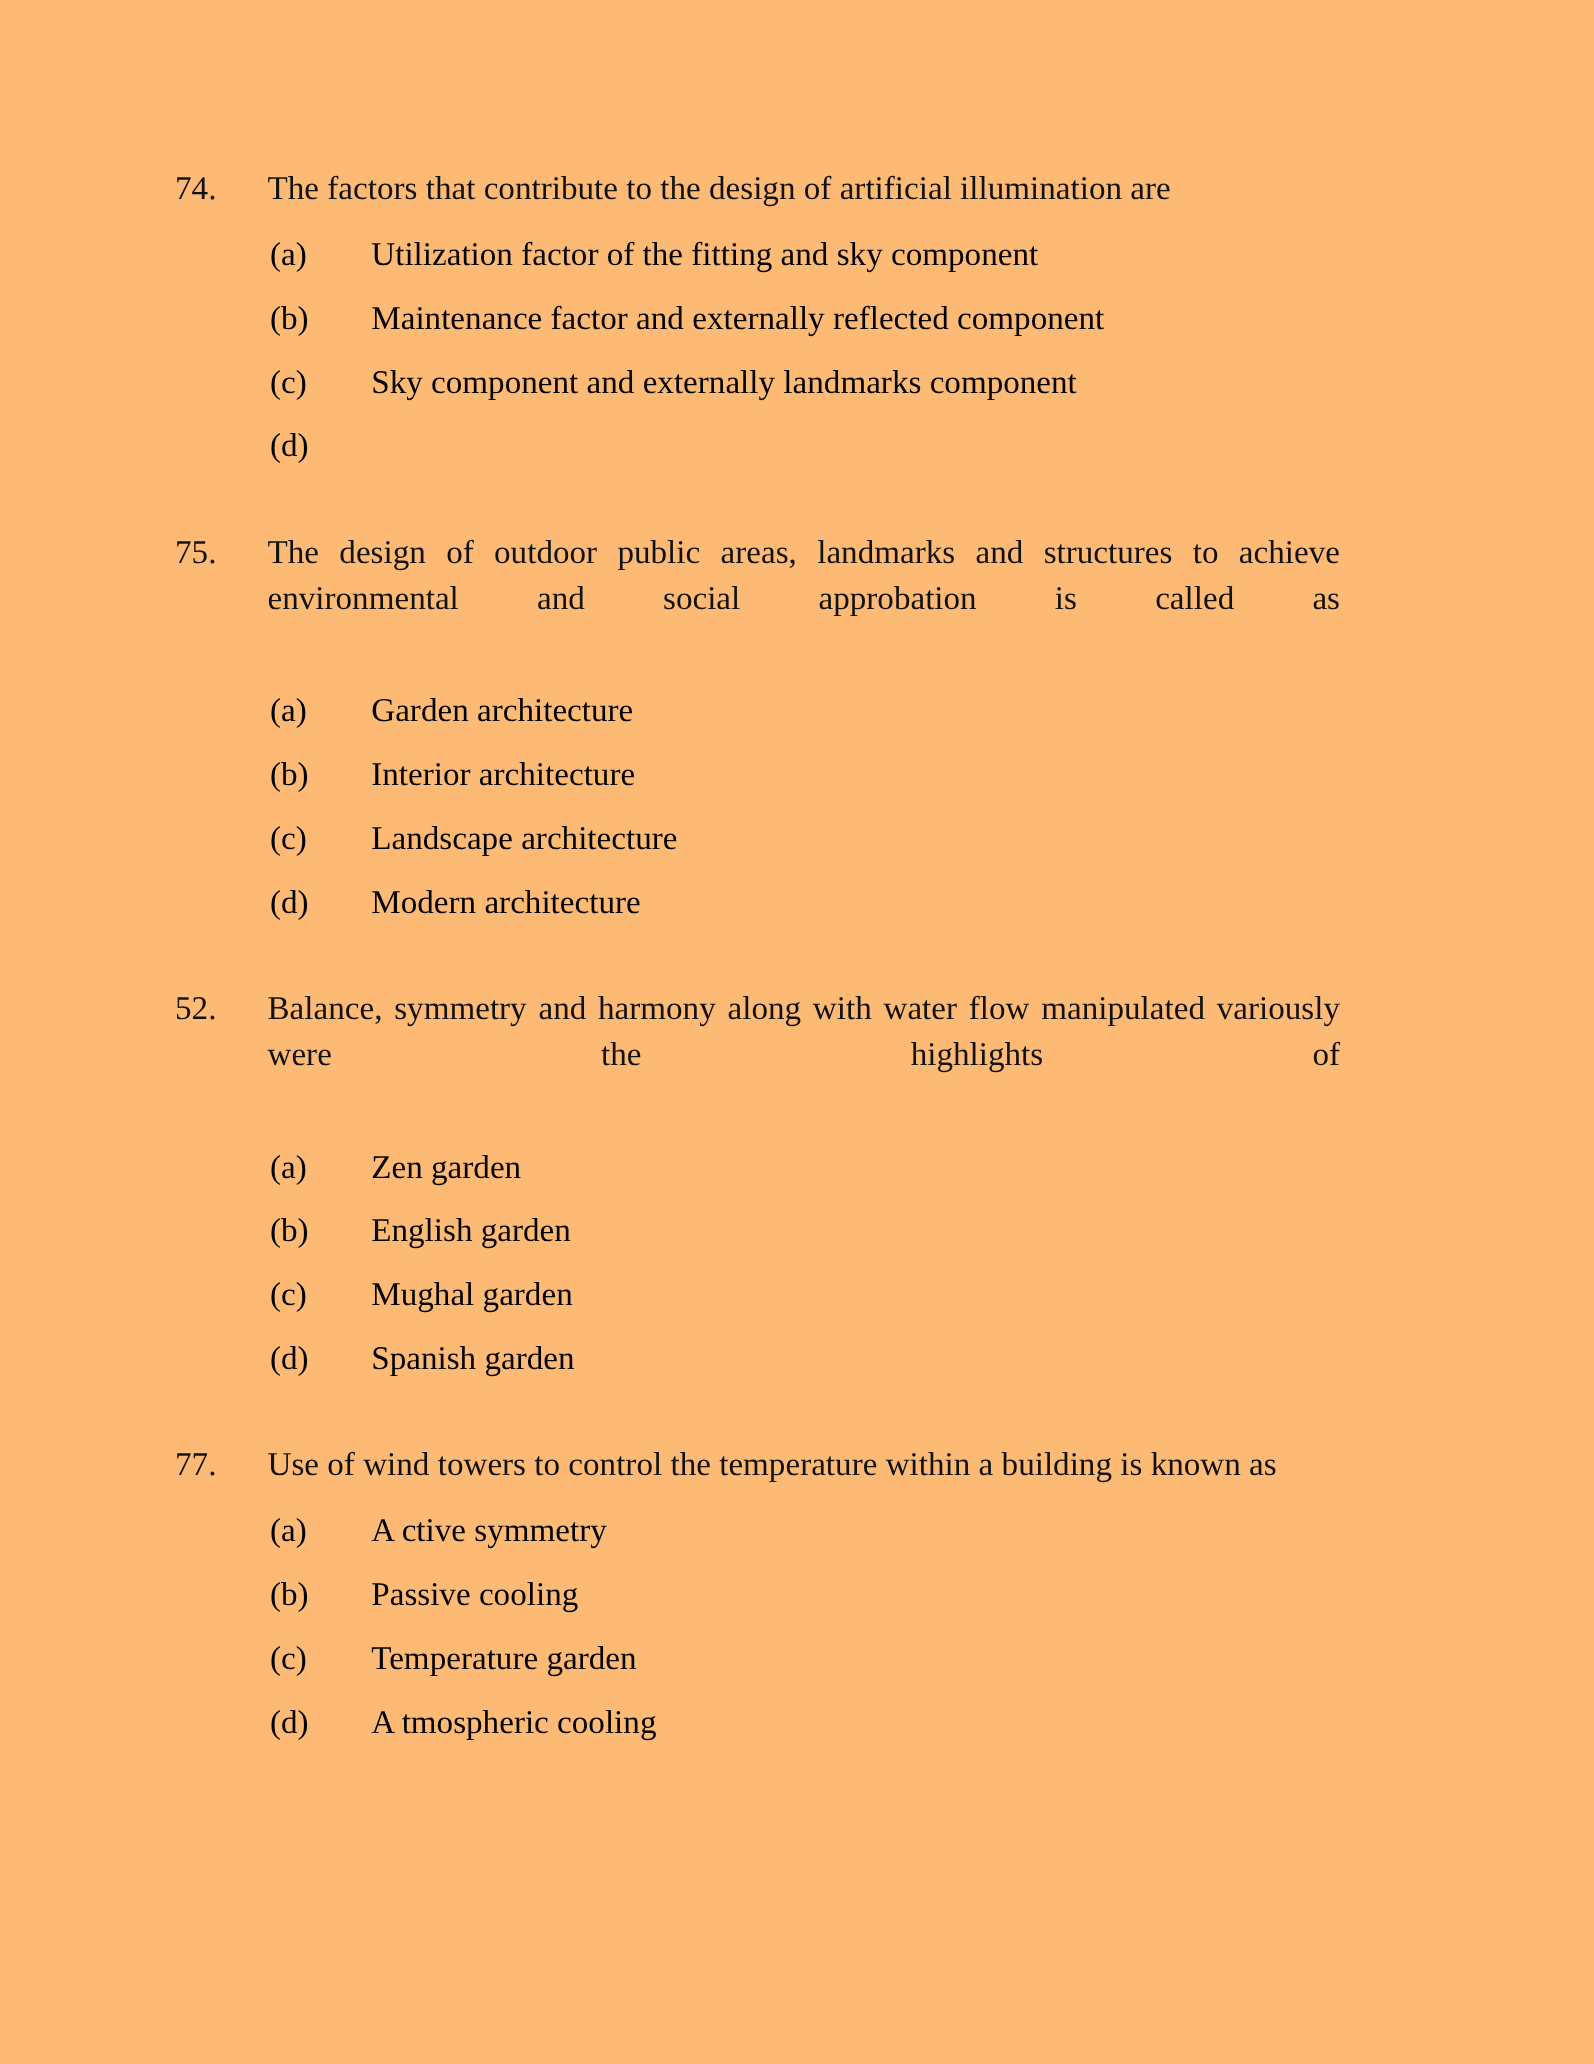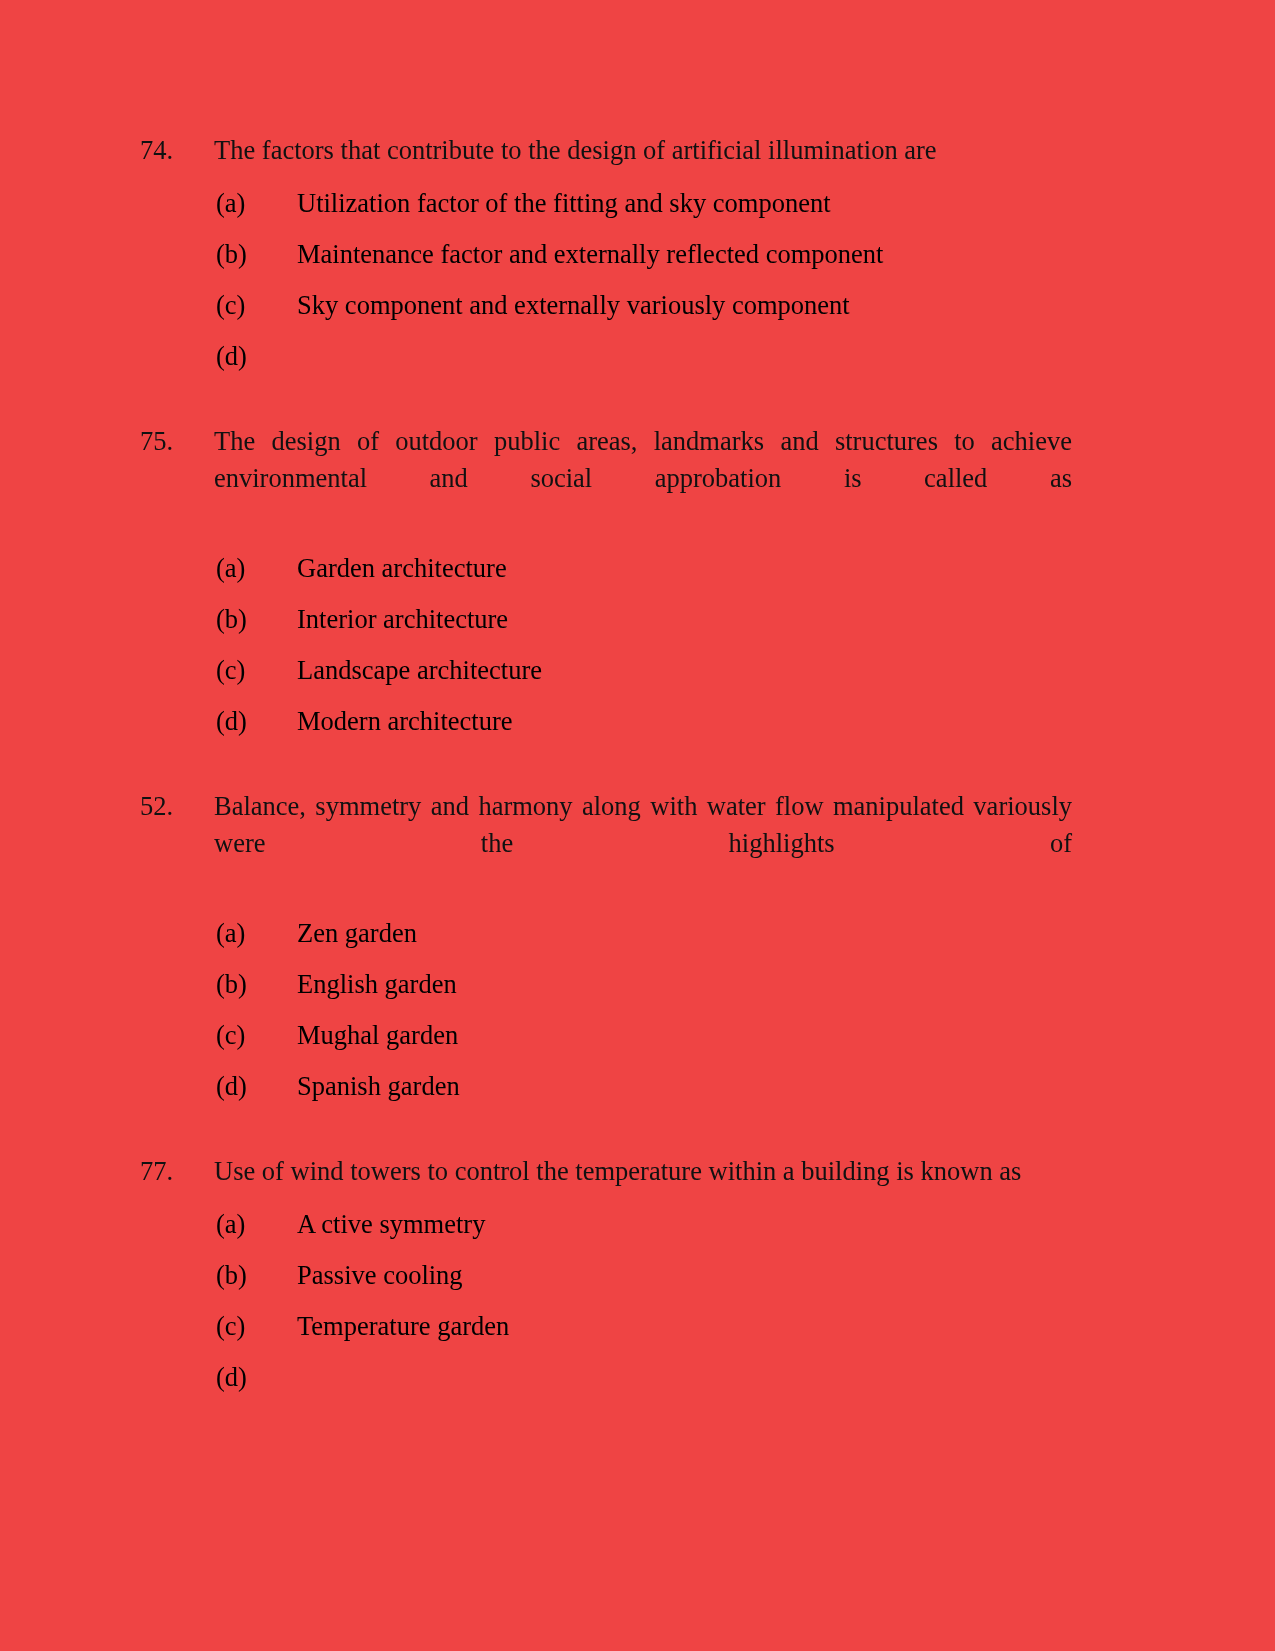--- a/index.html
+++ b/index.html
@@ -11,21 +11,21 @@
     width: 1275px;
     height: 1651px;
     position: relative;
     font-family: "Liberation Serif", "DejaVu Serif", serif;
     color: #000000;
     overflow: hidden;
   }
   .page {
     position: absolute;
     inset: 0;
-    background: #ef4444;
+    background: #fdba74;
     padding-left: 20px;
   }
   .content {
     position: absolute;
     left: 140px;
     top: 132px;
     width: 932px;
   }
 
   
@@ -108,21 +108,21 @@
         <div class="option">
           <span class="olabel">(a)</span>
           <span class="otext">Utilization factor of the fitting and sky component</span>
         </div>
         <div class="option">
           <span class="olabel">(b)</span>
           <span class="otext">Maintenance factor and externally reflected component</span>
         </div>
         <div class="option">
           <span class="olabel">(c)</span>
-          <span class="otext">Sky component and externally variously component</span>
+          <span class="otext">Sky component and externally landmarks component</span>
         </div>
         <div class="option">
           <span class="olabel">(d)</span>
         </div>
       </div>
     </div>
 
     <div class="gap-after-q"></div>
 
     <div class="qblock">
@@ -192,18 +192,19 @@
         <div class="option">
           <span class="olabel">(b)</span>
           <span class="otext">Passive cooling</span>
         </div>
         <div class="option">
           <span class="olabel">(c)</span>
           <span class="otext">Temperature garden</span>
         </div>
         <div class="option">
           <span class="olabel">(d)</span>
+          <span class="otext">A tmospheric cooling</span>
         </div>
       </div>
     </div>
 
   </div>
 </div>
 
 </body></html>

